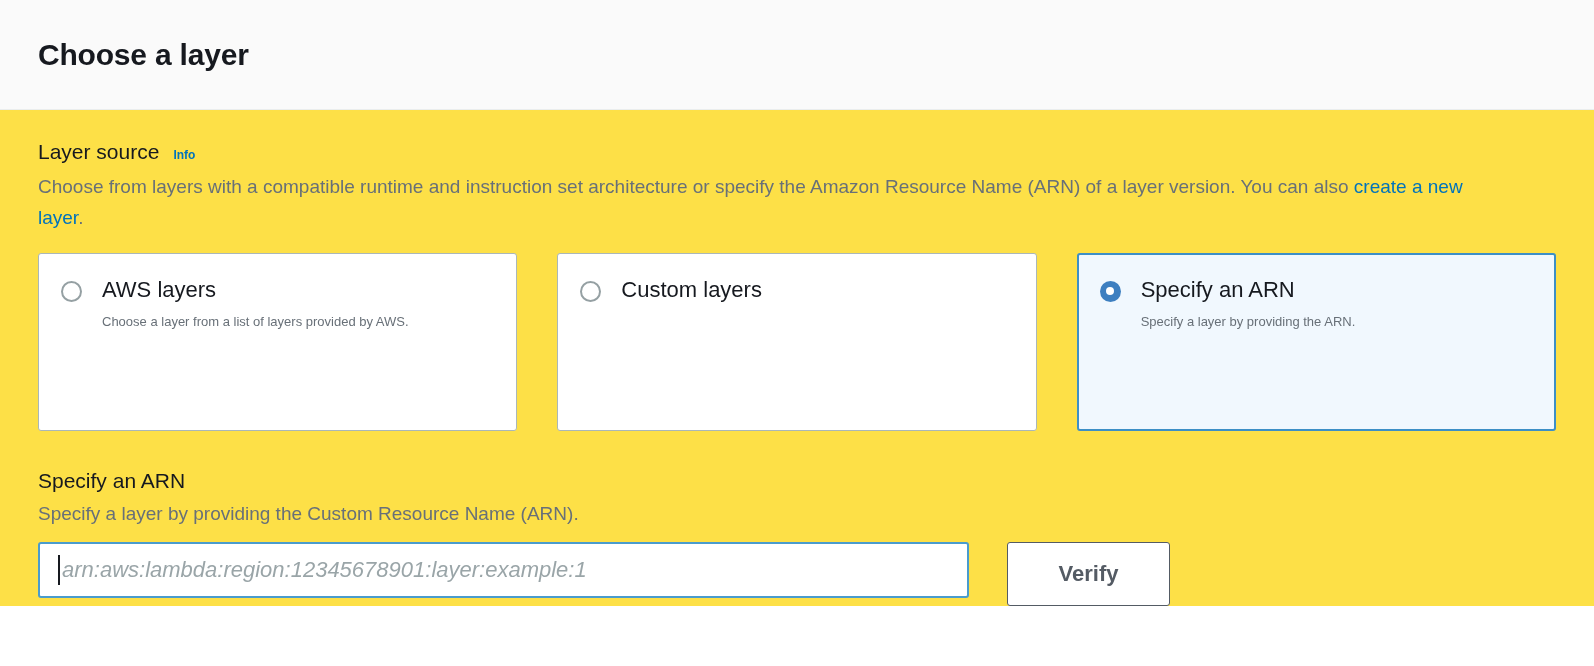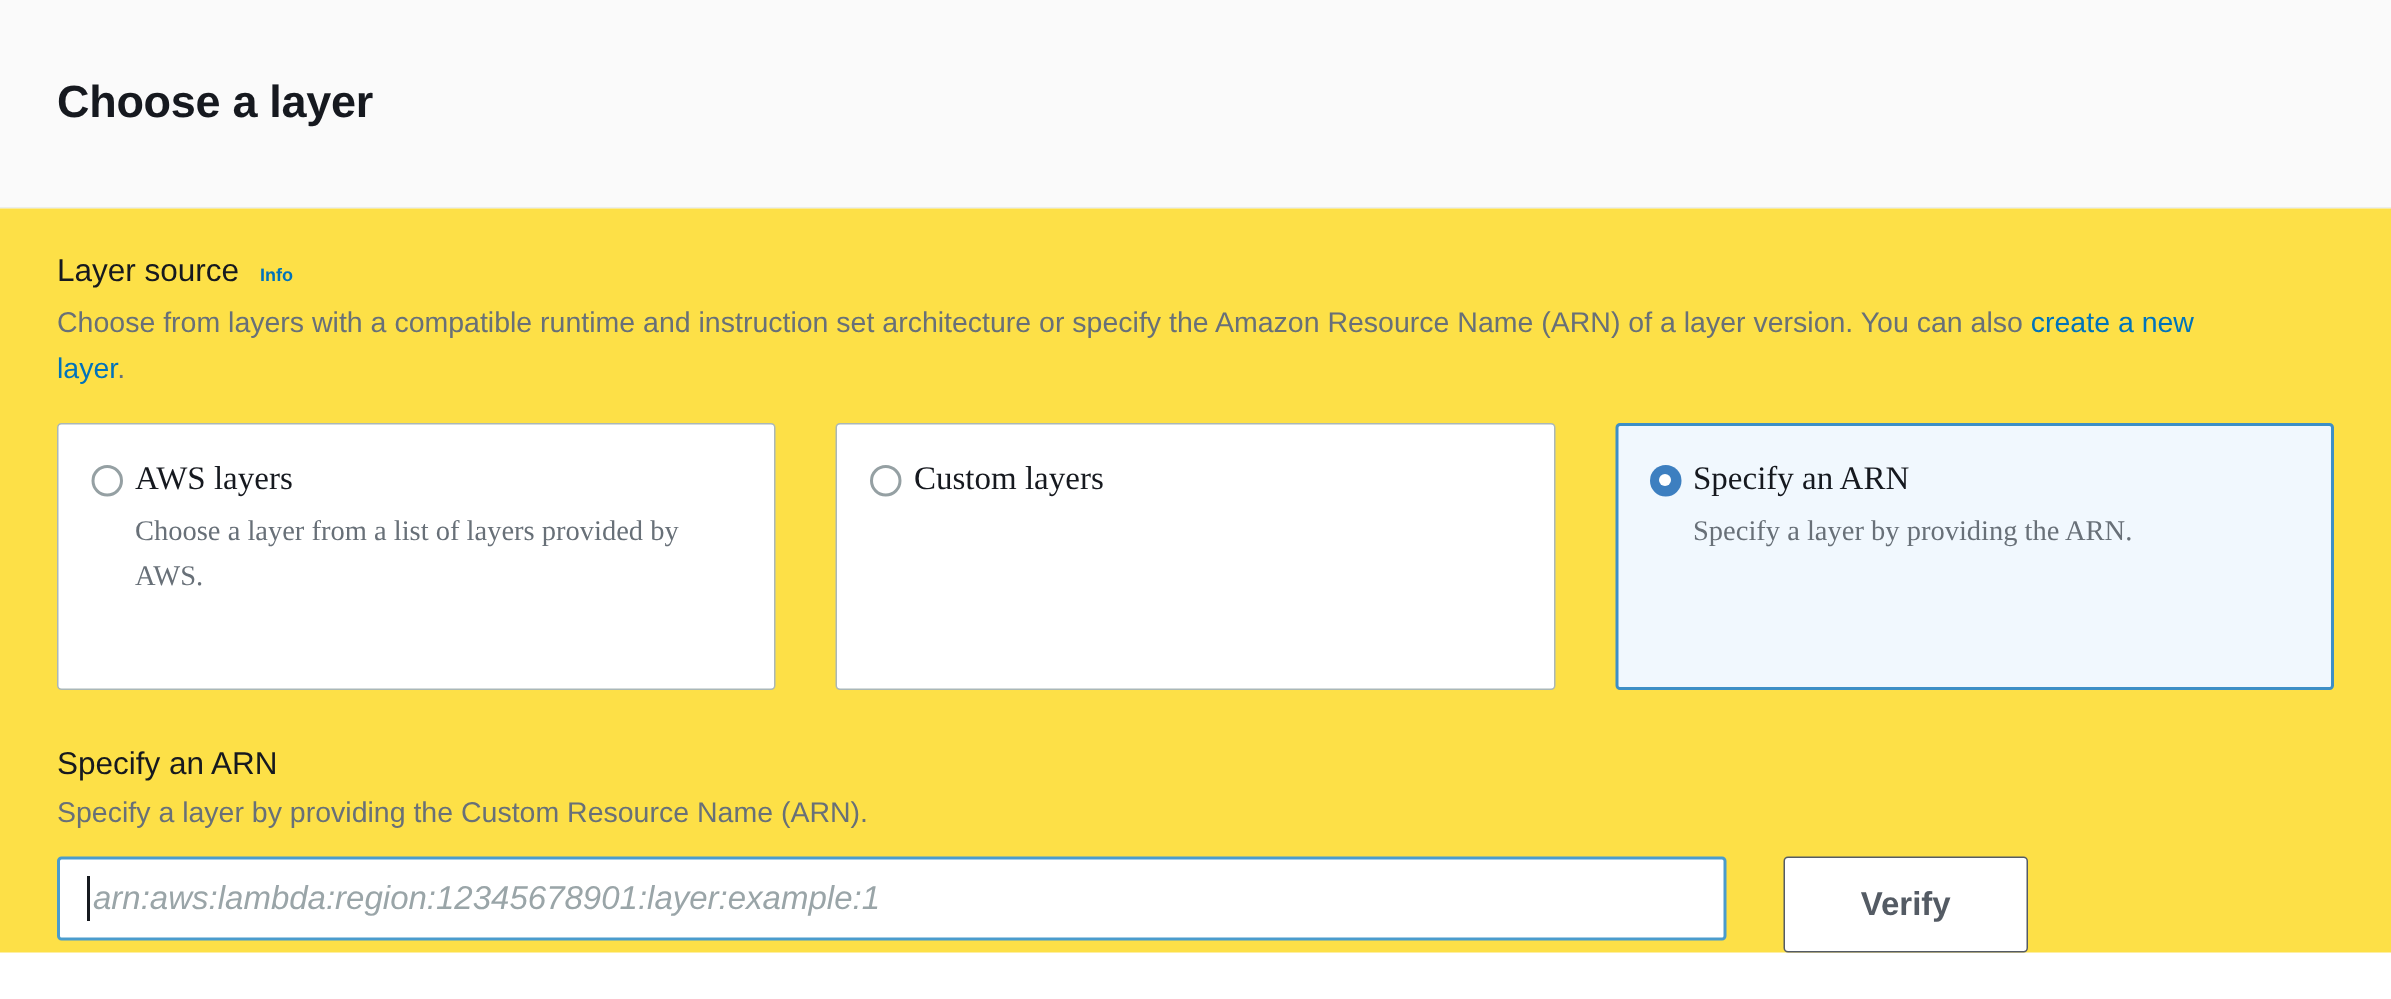--- a/index.html
+++ b/index.html
@@ -10,21 +10,21 @@
     width: 1594px;
     height: 666px;
     background: #ffffff;
     font-family: "Liberation Sans", sans-serif;
     -webkit-font-smoothing: antialiased;
     overflow: hidden;
   }
 
   
   .modal-header {
-    height: 139px;
+    height: 110px;
     box-sizing: border-box;
     background: #fafafa;
     border-bottom: 1px solid #eaeded;
     display: flex;
     align-items: center;
     padding: 0 38px;
   }
   .modal-title {
     font-size: 30px;
     font-weight: bold;
@@ -75,23 +75,22 @@
   }
   .radio-card {
     flex: 1 1 0;
     min-height: 178px;
     box-sizing: border-box;
     border: 1px solid #aab7b8;
     border-radius: 3px;
     background: #ffffff;
     padding: 22px 20px 20px 22px;
     display: flex;
-    gap: 8px;
-    cursor: pointer;
-    font-family: Liberation Serif, serif;
+    gap: 20px;
+    cursor: pointer;
   }
   .radio-card.selected {
     border: 2px solid #3d8fc6;
     background: #f1f8fe;
     padding: 21px 19px 19px 21px;
   }
 
   .radio-dot {
     flex: 0 0 auto;
     width: 21px;
@@ -123,21 +122,21 @@
     display: flex;
     flex-direction: column;
   }
   .radio-title {
     font-size: 22px;
     color: #16191f;
     line-height: 1.28;
   }
   .radio-desc {
     margin-top: 7px;
-    font-size: 19px;
+    font-size: 13px;
     line-height: 1.62;
     color: #687078;
   }
 
   
   .arn-section {
     margin-top: 38px;
   }
   .section-title {
     font-size: 21px;
@@ -150,21 +149,21 @@
     line-height: 1.5;
   }
 
   .arn-input-row {
     display: flex;
     align-items: flex-start;
     gap: 38px;
     margin-top: 14px;
   }
   .arn-input {
-    width: 1113px;
+    width: 931px;
     height: 56px;
     box-sizing: border-box;
     border: 2px solid #4a9ccd;
     border-radius: 3px;
     background: #ffffff;
     display: flex;
     align-items: center;
     padding: 0 18px;
     position: relative;
   }

